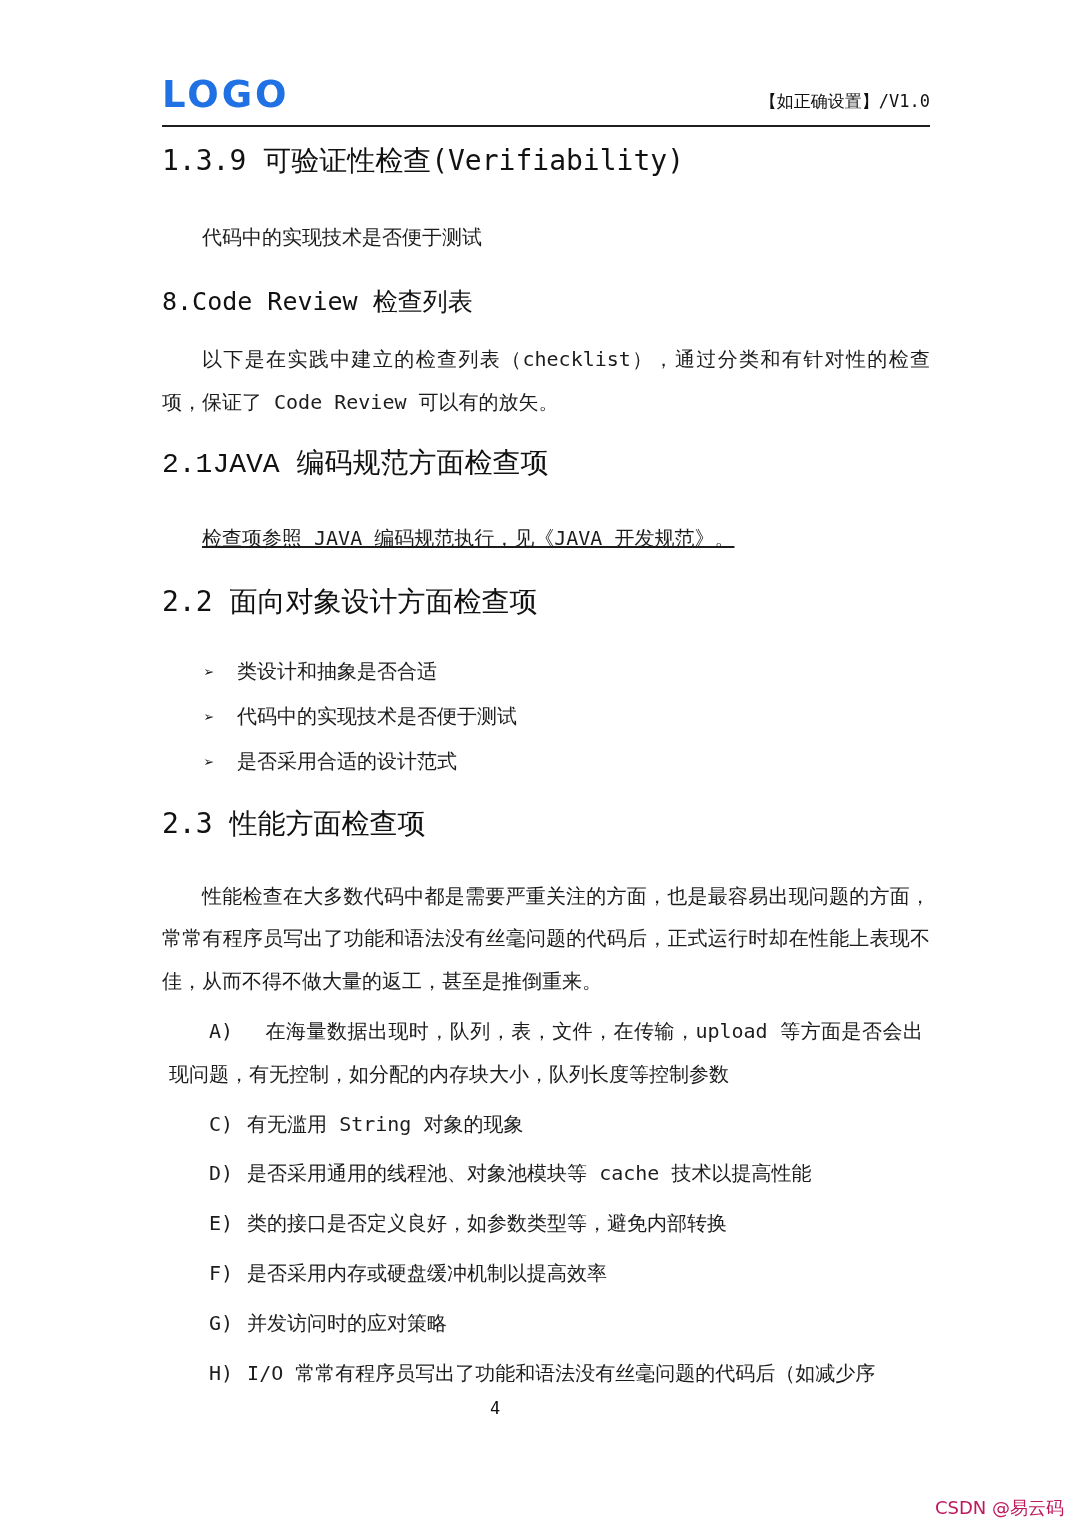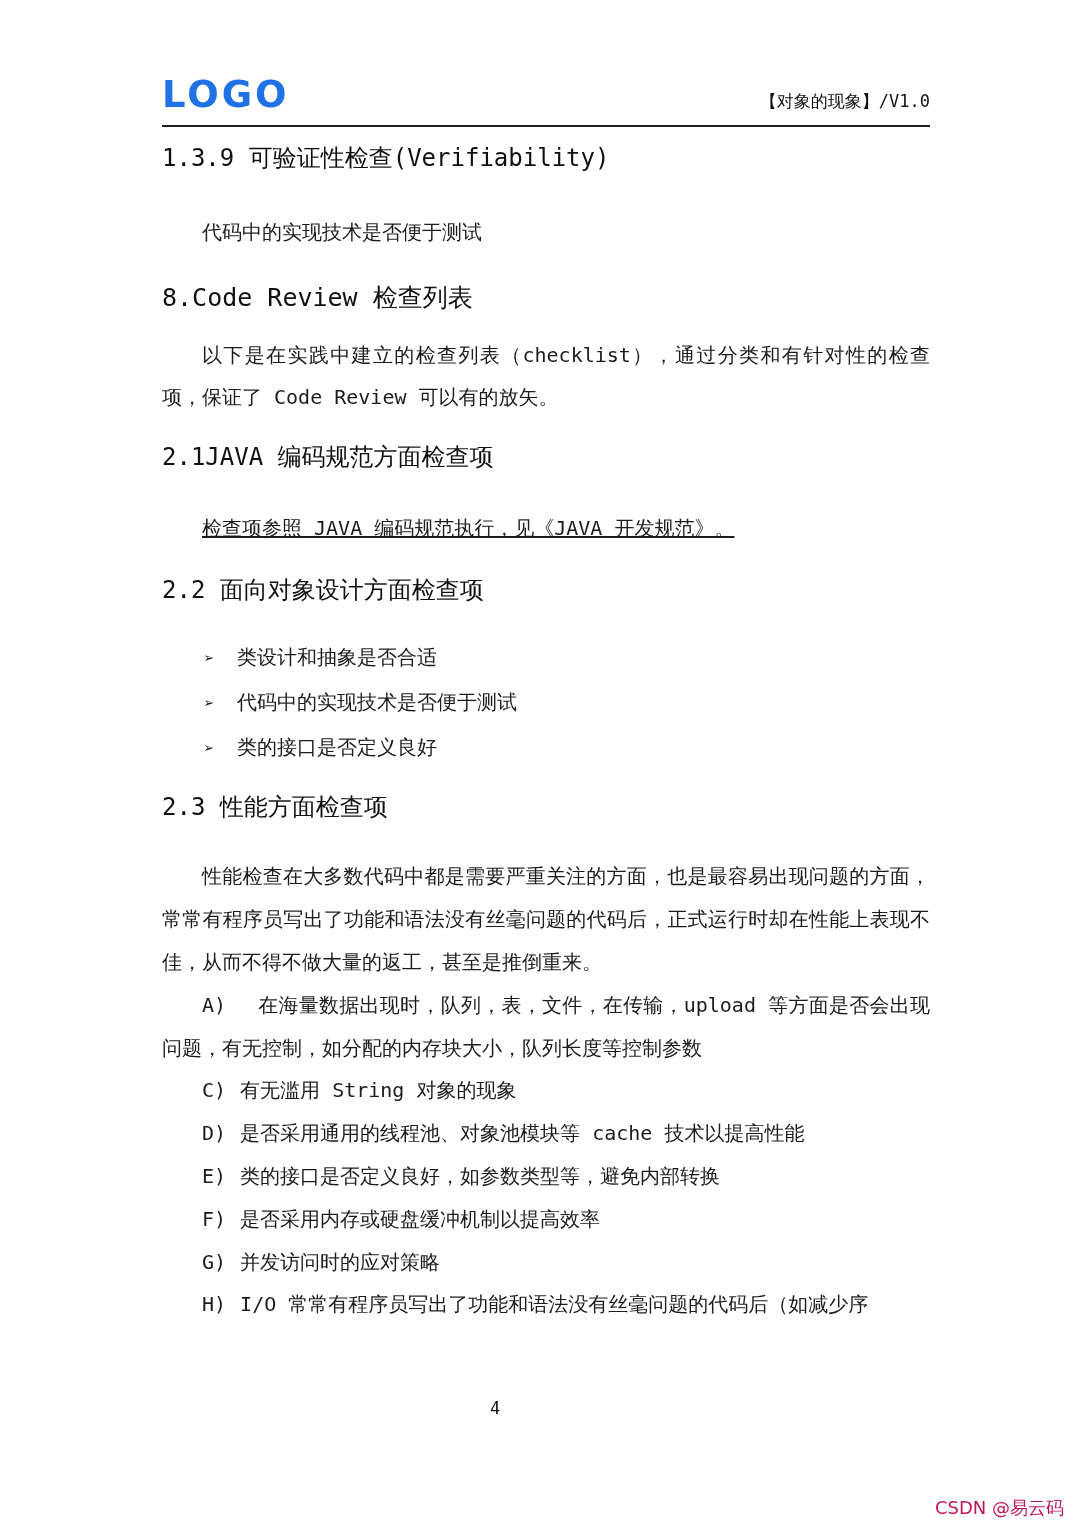--- a/index.html
+++ b/index.html
@@ -46,39 +46,39 @@
   }
   
   .h-lg {
     font-size: 25px;
     font-weight: 400;
     line-height: 1.2;
     margin: 0;
     color: #111111;
   }
   .h-md {
-    font-size: 24px;
+    font-size: 28px;
     font-weight: 400;
     line-height: 1.2;
     margin: 0;
     color: #111111;
   }
   
   .para {
     font-size: 20px;
     line-height: 2.14;
     text-indent: 2em;
     margin: 0;
     text-align: justify;
   }
   .mt-h139   { margin-top: 17px; }
   .mt-p139   { margin-top: 38px; }
   .mt-h2     { margin-top: 29px; }
   .mt-p2     { margin-top: 21px; }
-  .mt-h21    { margin-top: 24px; }
+  .mt-h21    { margin-top: 24px; font-family: Liberation Mono, monospace; }
   .mt-p21    { margin-top: 35px; text-decoration: underline; }
   .mt-h22    { margin-top: 26px; }
   .mt-bullets{ margin-top: 30px; }
   .mt-h23    { margin-top: 23px; }
   .mt-p23    { margin-top: 34px; }
   .mt-items  { margin-top: 0px; }
   
   .bullet-row {
     display: flex;
     align-items: baseline;
@@ -90,21 +90,21 @@
     width: 33px;
     flex: 0 0 33px;
     font-size: 17px;
     color: #1c1c1c;
   }
   
   .item {
     font-size: 20px;
     line-height: 2.14;
     text-indent: 2em;
-    margin: 0;
+    margin: 7px;
     text-align: justify;
   }
   .item .label { margin-right: 14px; }
   .item.first .label { margin-right: 32px; }
   
   .page-num {
     position: absolute;
     left: 455px;
     top: 1398px;
     width: 80px;
@@ -122,21 +122,21 @@
   }
 </style>
 </head>
 <body>
 
 <div class="page">
   <div class="content">
 
     <div class="header">
       <div class="logo">LOGO</div>
-      <div class="doc-ref">【对象的现象】/V1.0</div>
+      <div class="doc-ref">【如正确设置】/V1.0</div>
     </div>
     <div class="rule"></div>
 
     <h3 class="h-md mt-h139">1.3.9 可验证性检查(Verifiability)</h3>
     <p class="para mt-p139">代码中的实现技术是否便于测试</p>
 
     <h2 class="h-lg mt-h2">8.Code Review 检查列表</h2>
     <p class="para mt-p2">以下是在实践中建立的检查列表（checklist），通过分类和有针对性的检查项，保证了 Code Review 可以有的放矢。</p>
 
     <h3 class="h-md mt-h21">2.1JAVA 编码规范方面检查项</h3>
@@ -148,21 +148,21 @@
       <div class="bullet-row">
         <span class="bullet-marker">➢</span>
         <span>类设计和抽象是否合适</span>
       </div>
       <div class="bullet-row">
         <span class="bullet-marker">➢</span>
         <span>代码中的实现技术是否便于测试</span>
       </div>
       <div class="bullet-row">
         <span class="bullet-marker">➢</span>
-        <span>类的接口是否定义良好</span>
+        <span>是否采用合适的设计范式</span>
       </div>
     </div>
 
     <h3 class="h-md mt-h23">2.3 性能方面检查项</h3>
     <p class="para mt-p23">性能检查在大多数代码中都是需要严重关注的方面，也是最容易出现问题的方面，常常有程序员写出了功能和语法没有丝毫问题的代码后，正式运行时却在性能上表现不佳，从而不得不做大量的返工，甚至是推倒重来。</p>
 
     <div class="mt-items">
       <p class="item first">
         <span class="label">A)</span><span>在海量数据出现时，队列，表，文件，在传输，upload 等方面是否会出现问题，有无控制，如分配的内存块大小，队列长度等控制参数</span>
       </p>

